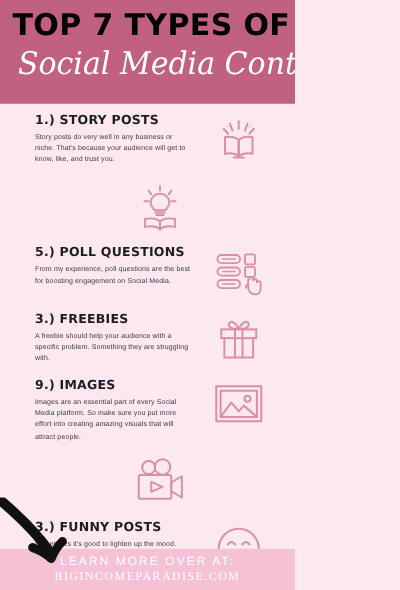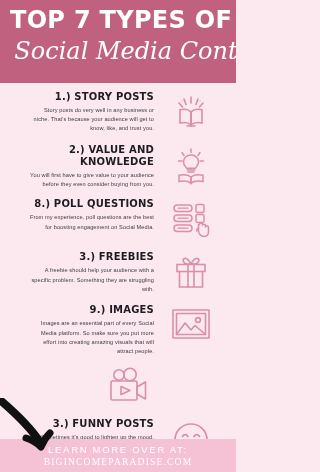--- a/index.html
+++ b/index.html
@@ -25,21 +25,21 @@
   
   .header {
     position: relative;
     height: 83px;
     background: #c0627f;
     box-sizing: border-box;
     padding: 7px 10px 0 10px;
     overflow: hidden;
   }
   .header-title {
-    color: #ffffff;
+    color: #000000;
     font-family: "DejaVu Sans", sans-serif;
     font-weight: bold;
     font-size: 24px;
     line-height: 26px;
     letter-spacing: 0.3px;
     text-align: center;
     white-space: nowrap;
   }
   .header-script {
     margin-top: 3px;
@@ -62,21 +62,20 @@
     position: relative;
     display: flex;
     align-items: flex-start;
     padding: 0 8px 0 28px;
     margin-bottom: 9px;
     min-height: 44px;
   }
   .item-text {
     width: 126px;
     flex: 0 0 126px;
-    text-align: right;
   }
   .item-heading {
     color: #1c1c22;
     font-family: "DejaVu Sans", sans-serif;
     font-weight: bold;
     font-size: 10px;
     line-height: 12px;
     letter-spacing: 0.2px;
     margin: 0 0 3px 0;
   }
@@ -165,43 +164,39 @@
           <circle cx="29" cy="8" r="0.6" fill="#d98fa8" stroke="none"></circle>
           <path d="M20 19 C17.5 16.5 12.5 16 9 16.8 L9 30 C12.5 29.2 17.5 29.7 20 32 Z"></path>
           <path d="M20 19 C22.5 16.5 27.5 16 31 16.8 L31 30 C27.5 29.2 22.5 29.7 20 32 Z"></path>
           <path d="M20 19 L20 32"></path>
           <path d="M16 33 L24 33"></path>
         </svg>
       </div>
     </div>
 
     <div class="item">
-      <div class="item-text">
-        <p class="item-heading">2.) VALUE AND KNOWLEDGE</p>
-        <p class="item-body">You will first have to give value to your audience before they even consider buying from you.</p>
-      </div>
       <div class="item-icon">
         <svg width="40" height="42" viewBox="0 0 40 42" fill="none" stroke="#d98fa8" stroke-width="1.5" stroke-linecap="round">
           <path d="M20 3 L20 6.5"></path>
           <path d="M11 6.5 L13 9.5"></path>
           <path d="M29 6.5 L27 9.5"></path>
           <path d="M7.5 15 L11 15"></path>
           <path d="M32.5 15 L29 15"></path>
           <path d="M20 9 C15.6 9 12.5 12.2 12.5 16 C12.5 19 14.5 20.6 15.6 22.2 L24.4 22.2 C25.5 20.6 27.5 19 27.5 16 C27.5 12.2 24.4 9 20 9 Z"></path>
           <path d="M16.2 24 L23.8 24"></path>
           <path d="M17 26 L23 26"></path>
           <path d="M20 31 C17.2 28.8 12 28.4 8 29.2 L8 35.5 C12 34.7 17.2 35.1 20 37.2 Z"></path>
           <path d="M20 31 C22.8 28.8 28 28.4 32 29.2 L32 35.5 C28 34.7 22.8 35.1 20 37.2 Z"></path>
         </svg>
       </div>
     </div>
 
     <div class="item">
       <div class="item-text">
-        <p class="item-heading">8.) POLL QUESTIONS</p>
+        <p class="item-heading">5.) POLL QUESTIONS</p>
         <p class="item-body">From my experience, poll questions are the best for boosting engagement on Social Media.</p>
       </div>
       <div class="item-icon">
         <svg width="42" height="40" viewBox="0 0 42 40" fill="none" stroke="#d98fa8" stroke-width="1.5" stroke-linecap="round">
           <rect x="4" y="5" width="18" height="6.5" rx="3.2"></rect>
           <rect x="4" y="15" width="18" height="6.5" rx="3.2"></rect>
           <rect x="4" y="25" width="18" height="6.5" rx="3.2"></rect>
           <path d="M8 8.2 L18 8.2" stroke-width="1.2"></path>
           <path d="M8 18.2 L18 18.2" stroke-width="1.2"></path>
           <path d="M8 28.2 L18 28.2" stroke-width="1.2"></path>

